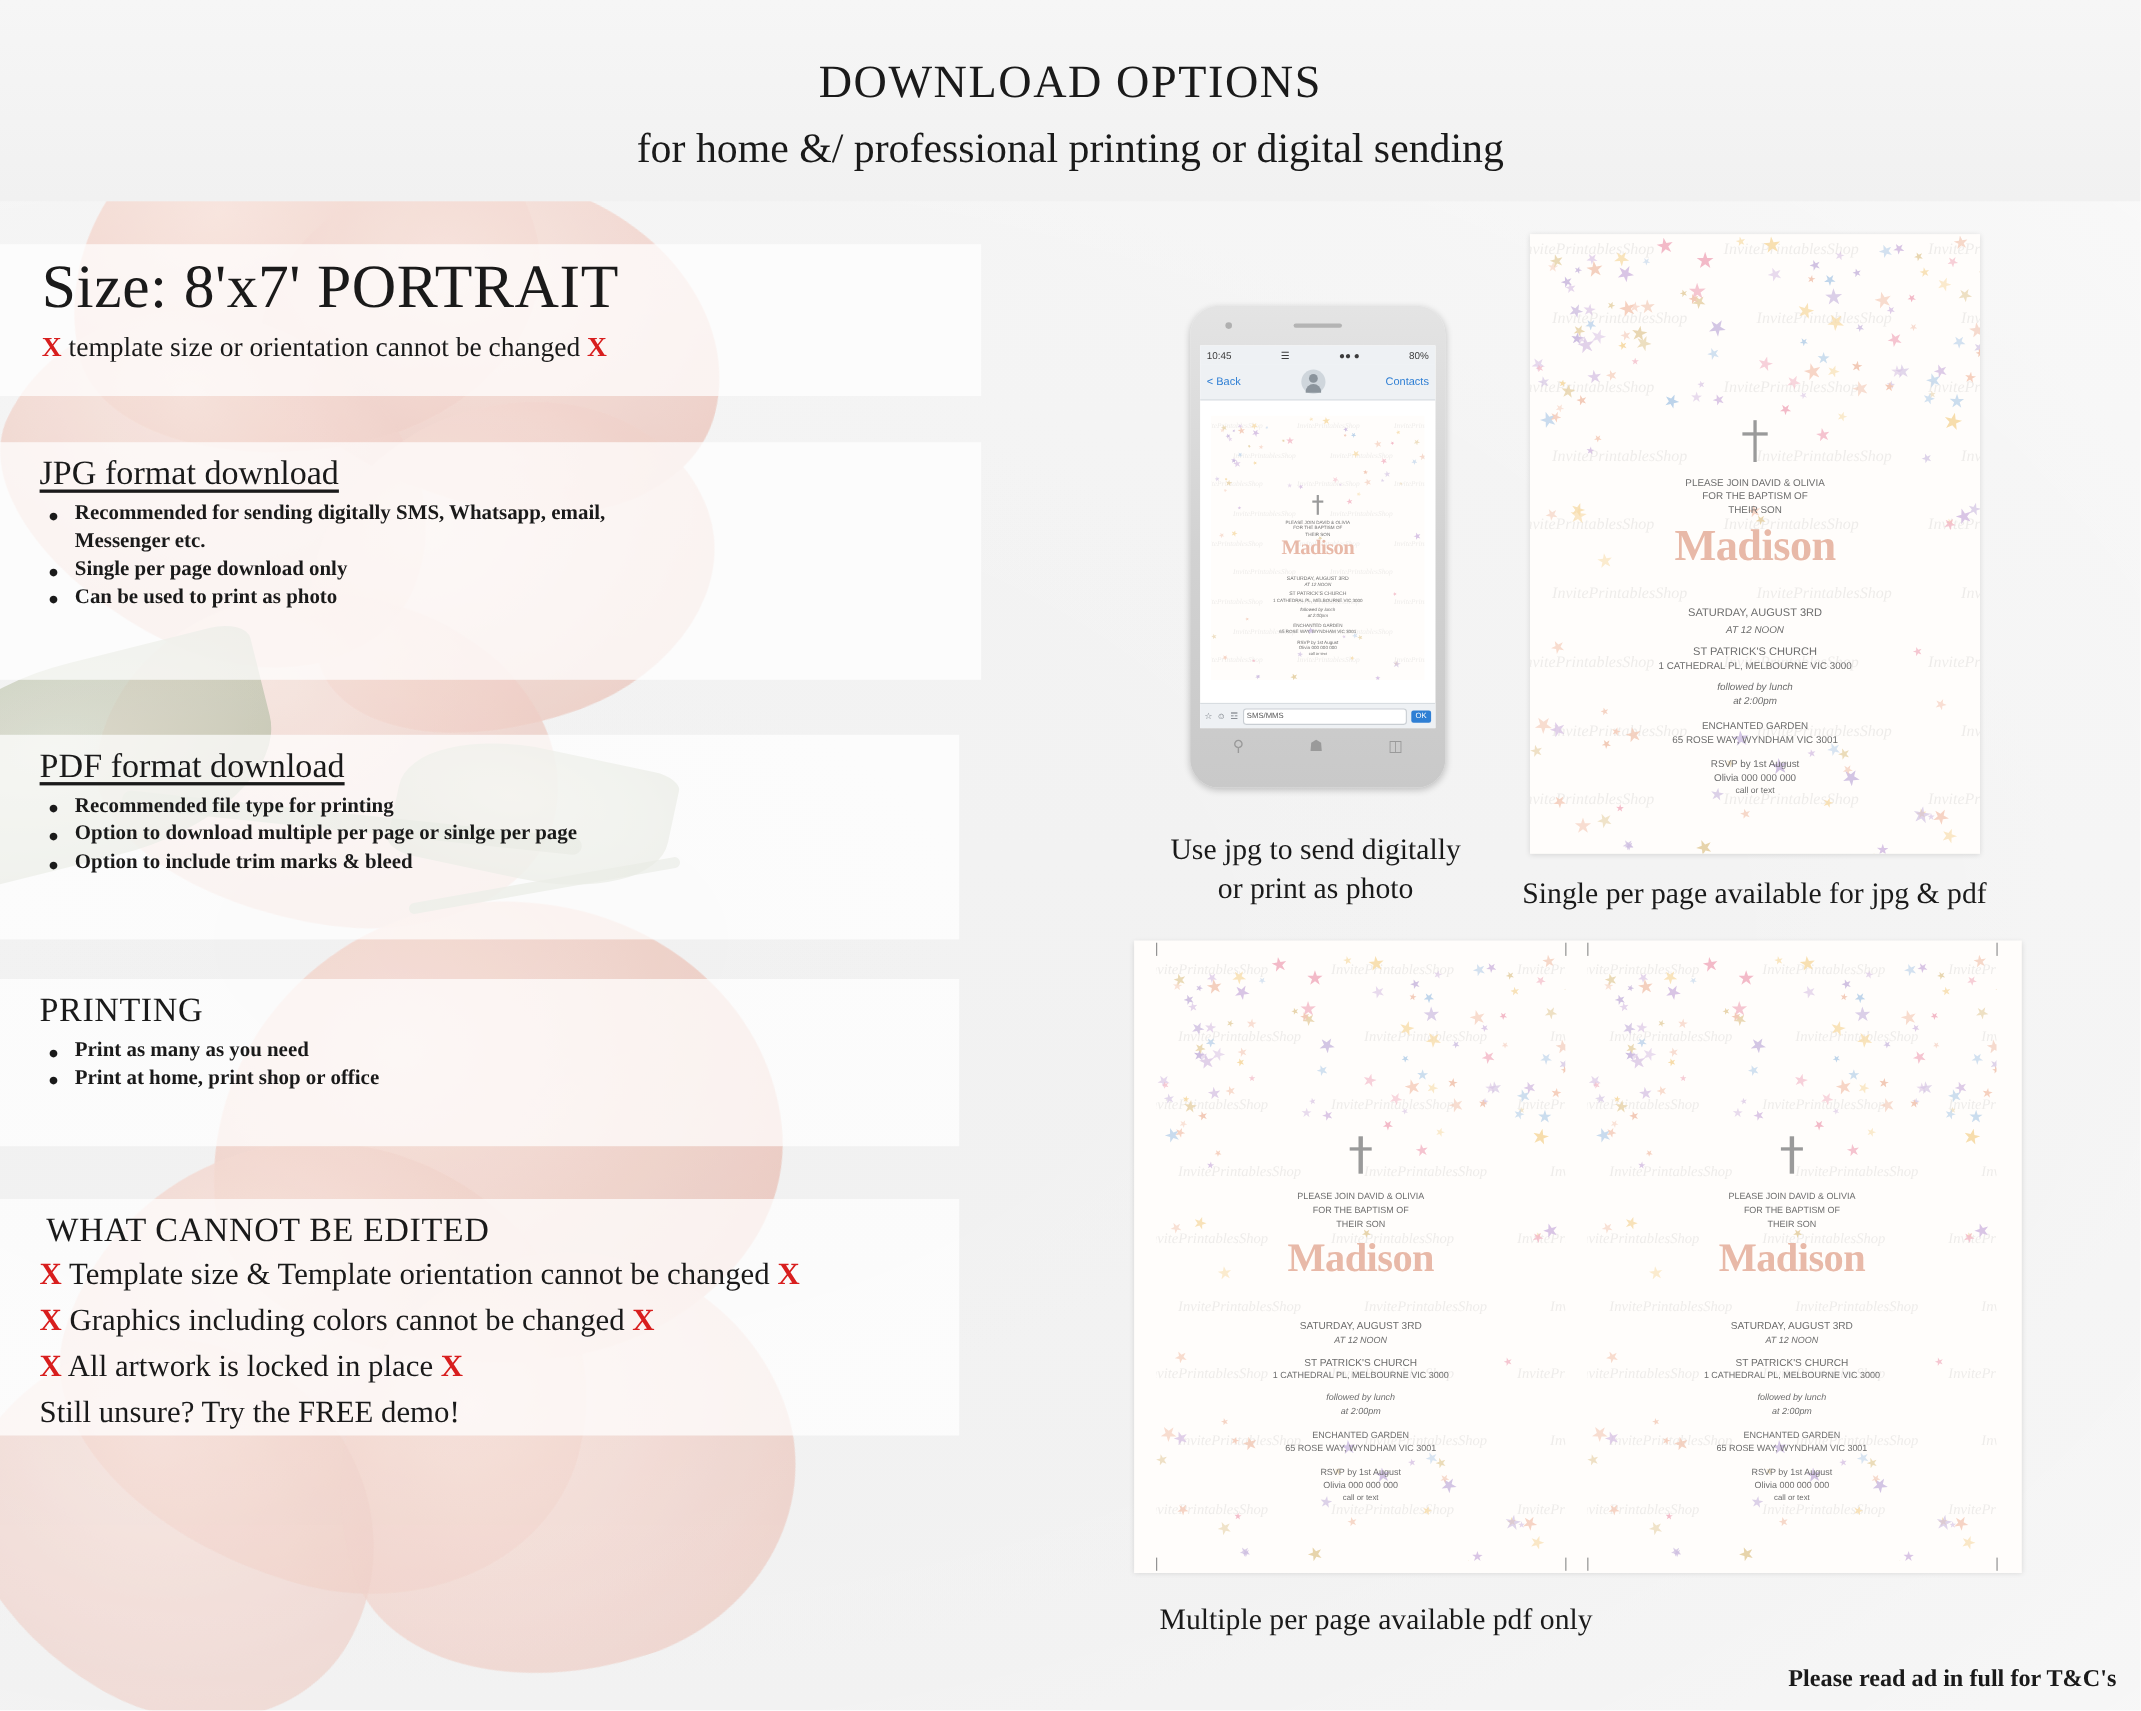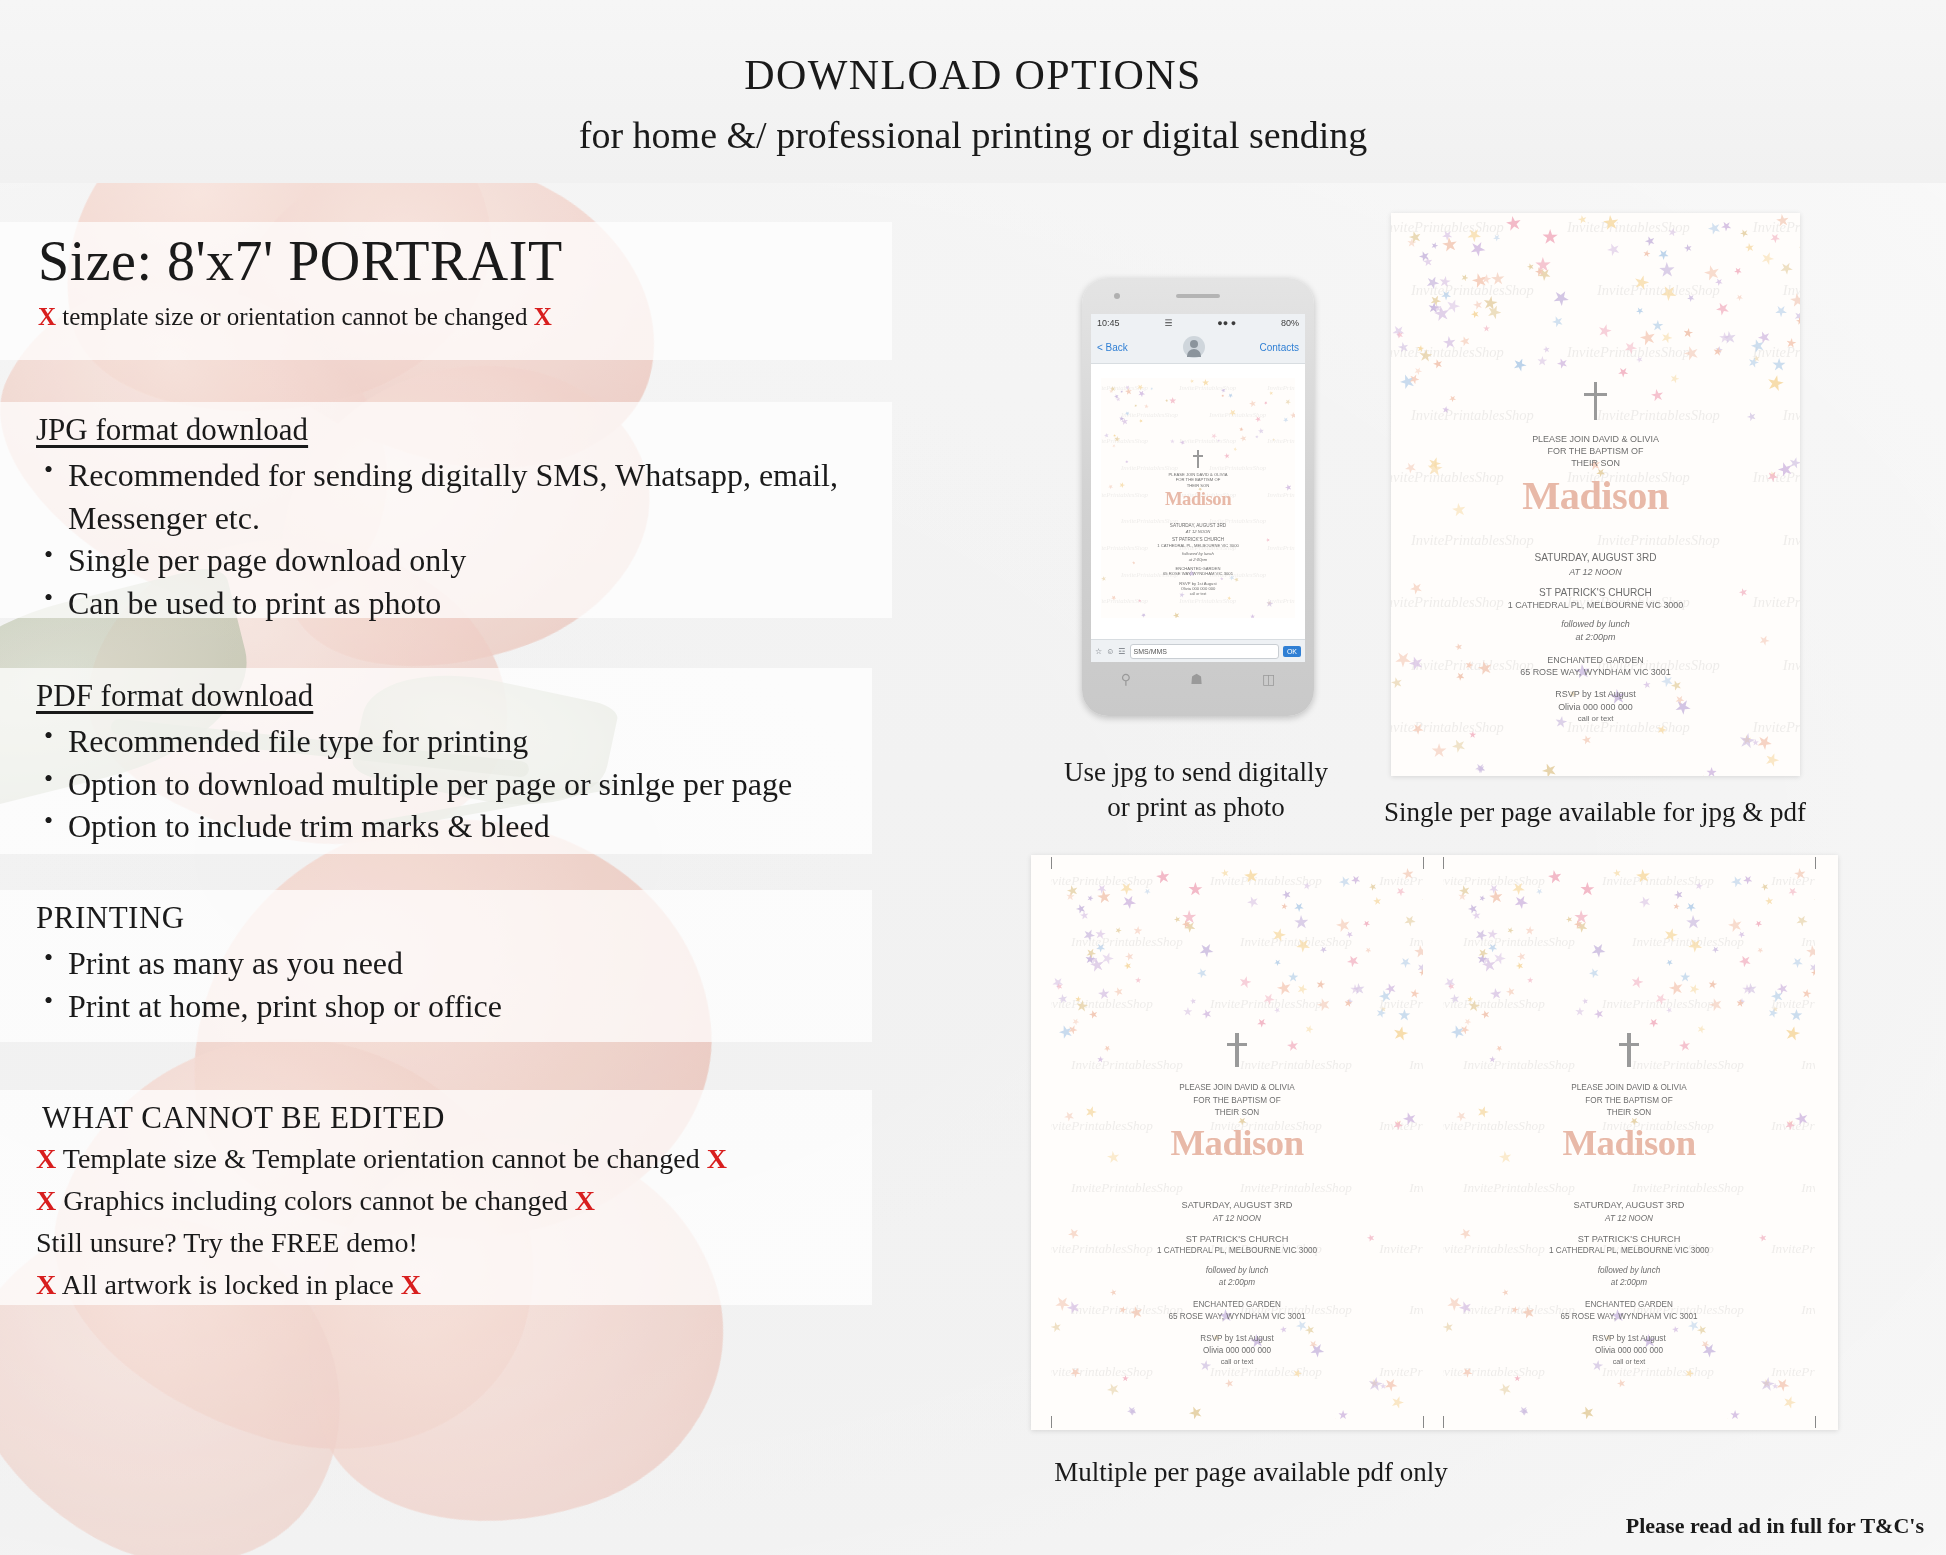--- a/index.html
+++ b/index.html
@@ -96,22 +96,23 @@
     font-size: 31px;
     padding: 10px 0 0 36px;
     text-decoration: underline;
     text-underline-offset: 5px;
   }
   .sect-title.plain { text-decoration: none; letter-spacing: .5px; }
   ul.bullets {
     list-style: none;
     margin: 6px 0 0 0;
     padding: 0 0 0 40px;
-    font-size: 32px;
+    font-size: 19px;
     line-height: 1.33;
+    font-weight: bold;
   }
   ul.bullets li { position: relative; padding-left: 28px; }
   ul.bullets li::before {
     content: "\2022";
     position: absolute;
     left: 4px;
     top: -1px;
     font-size: 26px;
   }
   ul.bullets li.cont::before { content: ""; }
@@ -387,26 +388,26 @@
   <div class="noedit-line">
     <span class="xmark">X</span>
     <span>Template size &amp; Template orientation cannot be changed</span>
     <span class="xmark">X</span>
   </div>
   <div class="noedit-line">
     <span class="xmark">X</span>
     <span>Graphics including colors cannot be changed</span>
     <span class="xmark">X</span>
   </div>
-  <div class="noedit-line">Still unsure? Try the FREE demo!</div>
   <div class="noedit-line">
     <span class="xmark">X</span>
     <span>All artwork is locked in place</span>
     <span class="xmark">X</span>
   </div>
+  <div class="noedit-line">Still unsure? Try the FREE demo!</div>
 </div>
 
 <div class="phone">
   <div class="phone-cam"></div>
   <div class="phone-speaker"></div>
 
   <div class="phone-screen">
     <div class="phone-statusbar">
       <span>10:45</span>
       <span>☰</span>

